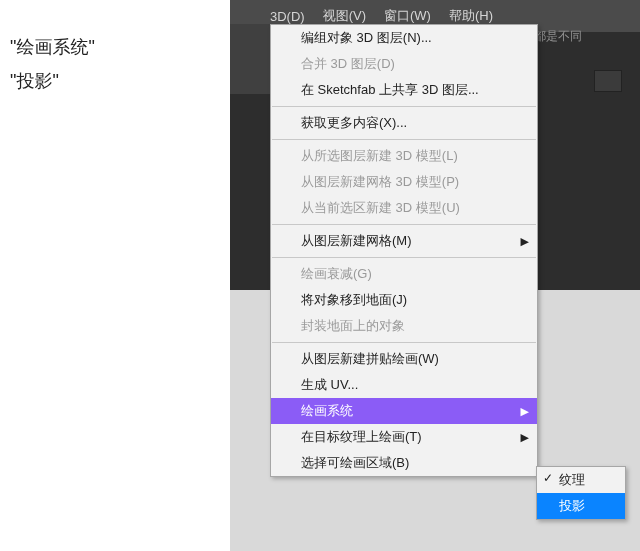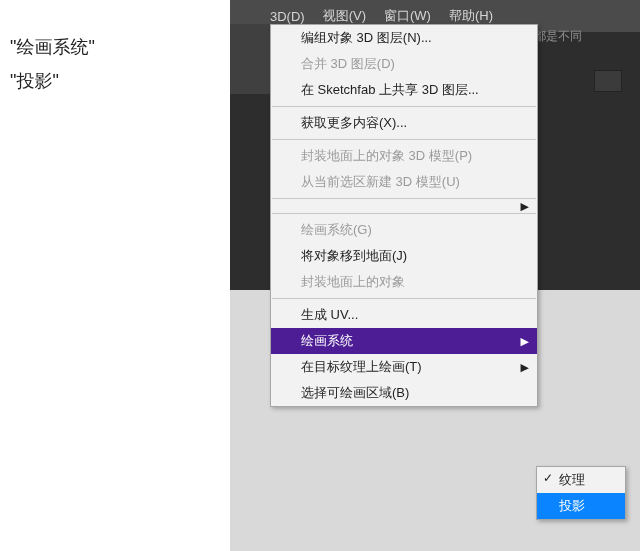--- a/index.html
+++ b/index.html
@@ -12,21 +12,21 @@
   .menubar { position: absolute; left: 0; top: 0; width: 100%; height: 32px; background: #4b4b4b; display: flex; align-items: center; padding-left: 40px; }
   .menubar-item { color: #d6d6d6; font-size: 13px; margin-right: 18px; cursor: default; }
   .topbar-hint { position: absolute; left: 280px; top: 28px; color: #8f8f8f; font-size: 12px; }
   .tool-panel { position: absolute; left: 0; top: 24px; width: 40px; height: 70px; background: #404040; }
   .control-box { position: absolute; right: 18px; top: 70px; width: 28px; height: 22px; background: #3b3b3b; border: 1px solid #222; }
   .watermark { position: absolute; left: 165px; top: 268px; color: #9b9b9b; font-size: 18px; font-weight: 500; letter-spacing: 1px; pointer-events: none; }
 
   .main-menu { position: absolute; left: 270px; top: 24px; width: 268px; background: #f2f2f2; border: 1px solid #a6a6a6; box-shadow: 2px 2px 4px rgba(0,0,0,.25); }
   .menu-item { padding: 4px 10px 4px 30px; font-size: 13px; color: #222; cursor: default; display: flex; align-items: center; position: relative; }
   .menu-item.disabled { color: #9a9a9a; }
-  .menu-item.highlight { background: #4c1d95; color: #fff; }
+  .menu-item.highlight { background: #8b5cf6; color: #fff; }
   .menu-sep { height: 1px; background: #c8c8c8; margin: 3px 1px; }
   .menu-item .arrow { position: absolute; right: 8px; font-size: 11px; }
   .menu-item.highlight .arrow { color: #fff; }
 
   .sub-menu { position: absolute; left: 536px; top: 466px; width: 90px; background: #f2f2f2; border: 1px solid #a6a6a6; box-shadow: 2px 2px 4px rgba(0,0,0,.25); }
   .sub-item { padding: 4px 8px 4px 22px; font-size: 13px; color: #222; position: relative; cursor: default; }
   .sub-item .check { position: absolute; left: 6px; top: 4px; font-size: 12px; }
   .sub-item.highlight { background: #0a84ff; color: #ffffff; }
 </style>
 </head>
@@ -60,40 +60,47 @@
     </div>
     <div class="menu-item">
       <span>在 Sketchfab 上共享 3D 图层...</span>
     </div>
     <div class="menu-sep"></div>
     <div class="menu-item">
       <span>获取更多内容(X)...</span>
     </div>
     <div class="menu-sep"></div>
     <div class="menu-item disabled">
-      <span>封装地面上的对象 3D 模型(P)</span>
+      <span>从所选图层新建 3D 模型(L)</span>
+    </div>
+    <div class="menu-item disabled">
+      <span>从图层新建网格 3D 模型(P)</span>
     </div>
     <div class="menu-item disabled">
       <span>从当前选区新建 3D 模型(U)</span>
     </div>
     <div class="menu-sep"></div>
     <div class="menu-item">
+      <span>从图层新建网格(M)</span>
       <span class="arrow">▶</span>
     </div>
     <div class="menu-sep"></div>
     <div class="menu-item disabled">
-      <span>绘画系统(G)</span>
+      <span>绘画衰减(G)</span>
     </div>
     <div class="menu-item">
       <span>将对象移到地面(J)</span>
     </div>
     <div class="menu-item disabled">
       <span>封装地面上的对象</span>
     </div>
     <div class="menu-sep"></div>
+    <div class="menu-item">
+      <span>从图层新建拼贴绘画(W)</span>
+    </div>
     <div class="menu-item">
       <span>生成 UV...</span>
     </div>
     <div class="menu-item highlight">
       <span>绘画系统</span>
       <span class="arrow">▶</span>
     </div>
     <div class="menu-item">
       <span>在目标纹理上绘画(T)</span>
       <span class="arrow">▶</span>

